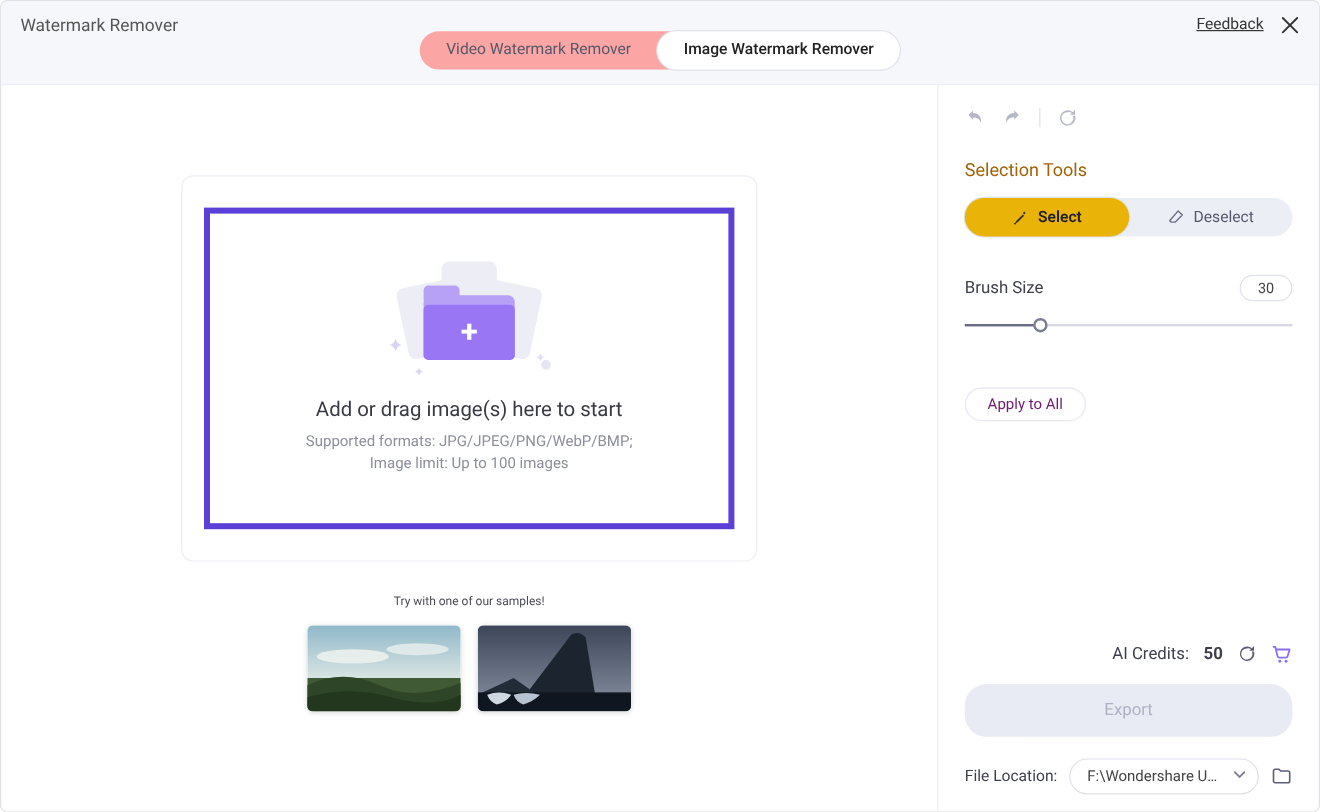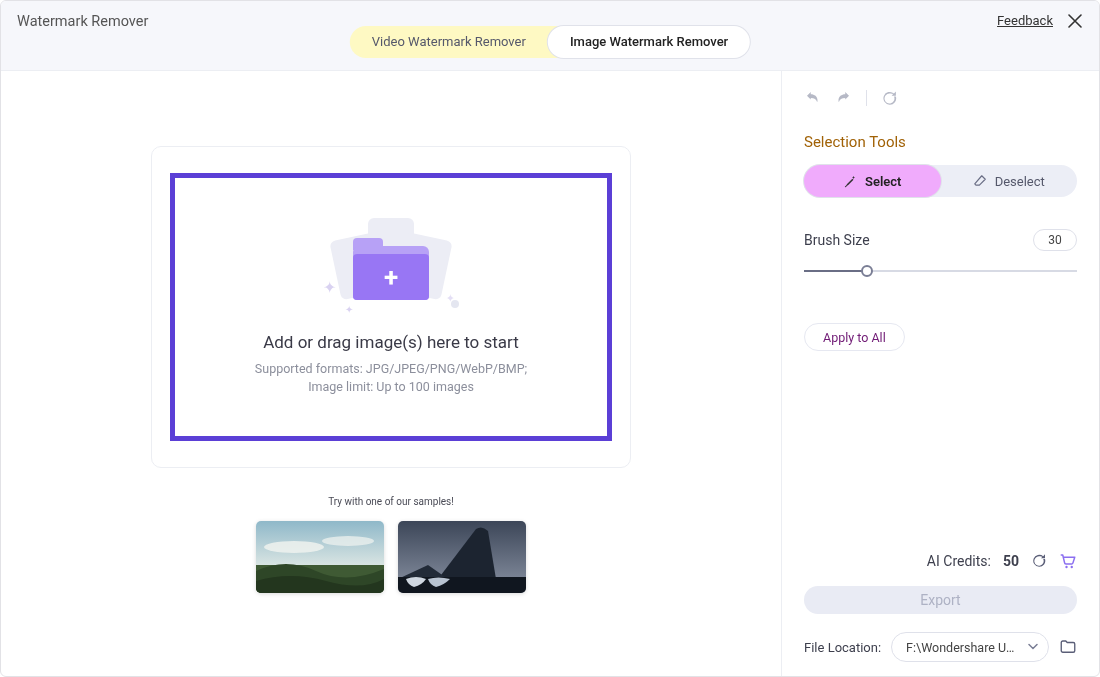--- a/index.html
+++ b/index.html
@@ -5,21 +5,21 @@
   * { box-sizing: border-box; margin: 0; padding: 0; font-family: -apple-system, BlinkMacSystemFont, "Segoe UI", Roboto, Arial, sans-serif; }
   html, body { width: 1100px; height: 677px; overflow: hidden; background: #fff; }
   body { border: 1px solid #e2e2e6; border-radius: 6px; }
 
   
   .header { height: 70px; background: #f6f7fb; border-bottom: 1px solid #eceef3; position: relative; }
   .app-title { position: absolute; left: 16px; top: 12px; font-size: 14.5px; color: #555; }
   .feedback-link { position: absolute; right: 46px; top: 12px; font-size: 13px; color: #333; text-decoration: underline; cursor: pointer; }
   .close-btn { position: absolute; right: 14px; top: 10px; width: 20px; height: 20px; cursor: pointer; color:#333; display:flex; align-items:center; justify-content:center; }
 
-  .tabs { position: absolute; left: 50%; bottom: 12px; transform: translateX(-50%); display: flex; background: #fef9c3; border-radius: 18px; height: 32px; }
+  .tabs { position: absolute; left: 50%; bottom: 12px; transform: translateX(-50%); display: flex; background: #fca5a5; border-radius: 18px; height: 32px; }
   .tab { padding: 0 22px; line-height: 32px; font-size: 13px; color: #55586b; border-radius: 18px; cursor: pointer; white-space: nowrap; }
   .tab.active { background: #fff; color: #222; box-shadow: 0 0 0 1px #e0e2ea; font-weight: 500; }
 
   
   .content { display: flex; height: calc(100% - 70px); }
   .left { flex: 1; position: relative; padding-top: 75px; }
   .right { width: 318px; border-left: 1px solid #eceef3; padding: 18px 22px 14px 22px; display:flex; flex-direction:column; }
 
   
   .drop-outer { width: 480px; margin: 0 auto; border: 1px solid #eceef3; border-radius: 10px; padding: 26px 18px; background:#fff; }
@@ -52,39 +52,39 @@
 
   
   .history-row { display:flex; align-items:center; gap:12px; color:#b6b9c6; }
   .hist-ico, .refresh-ico { cursor:pointer; display:flex; }
   .hist-sep { width:1px; height:16px; background:#dfe1ea; margin:0 2px; }
 
   .section-title { font-size:15px; color:#a16207; margin-top:26px; }
 
   .tool-toggle { display:flex; background:#eceef6; border-radius:18px; height:32px; margin-top:14px; }
   .tool-btn { flex:1; display:flex; align-items:center; justify-content:center; gap:8px; font-size:13px; color:#55586b; border-radius:18px; cursor:pointer; }
-  .tool-btn.active { background:#f0abfc; box-shadow:0 0 0 1px #e0e2ea; font-weight:600; color:#222;text-align:right; }
+  .tool-btn.active { background:#eab308; box-shadow:0 0 0 1px #e0e2ea; font-weight:600; color:#222;text-align:right; }
 
   .brush-row { display:flex; justify-content:space-between; align-items:center; margin-top:32px; }
   .brush-label { font-size:14px; color:#3d3f4d; }
   .brush-badge { min-width:44px; height:22px; border:1px solid #dfe1ea; border-radius:12px; font-size:12px; color:#444; display:flex; align-items:center; justify-content:center; padding:0 10px; }
   .slider-wrap { position:relative; height:20px; margin-top:10px; }
   .slider-track { position:absolute; left:0; right:0; top:9px; height:2px; background:#d7dae4; }
   .slider-fill  { position:absolute; left:0; width:23%; top:9px; height:2px; background:#6a6e85; }
   .slider-thumb { position:absolute; left:23%; top:4px; width:12px; height:12px; background:#fff; border:2px solid #7a7e95; border-radius:50%; transform:translateX(-50%); cursor:pointer; }
 
   .apply-pill { margin-top:42px; align-self:flex-start; height:28px; padding:0 18px; border:1px solid #e6e8f1; border-radius:16px; font-size:12.5px; color:#701a75; display:flex; align-items:center; cursor:not-allowed; }
 
   .right-bottom { margin-top:auto; }
   .credits-row { display:flex; align-items:center; justify-content:flex-end; gap:12px; font-size:14px; color:#3d3f4d; }
   .credits-val { font-weight:700; }
   .credits-refresh, .cart-ico { cursor:pointer; display:flex; color:#5a5e77; }
   .cart-ico { color:#8b6ff0; }
 
-  .export-btn { width:100%; height:28px; margin-top:16px; border-radius:18px; background:#e9ebf4; color:#aeb2c4; font-size:14px; display:flex; align-items:center; justify-content:center; cursor:not-allowed; }
+  .export-btn { width:100%; height:44px; margin-top:16px; border-radius:18px; background:#e9ebf4; color:#aeb2c4; font-size:14px; display:flex; align-items:center; justify-content:center; cursor:not-allowed; }
 
   .fileloc-row { display:flex; align-items:center; gap:10px; margin-top:18px; font-size:13px; color:#3d3f4d; }
   .fileloc-select { flex:1; height:30px; border:1px solid #dfe1ea; border-radius:16px; padding:0 28px 0 14px; font-size:12.5px; color:#444; position:relative; display:flex; align-items:center; cursor:pointer; min-width:0; }
   .fileloc-select span { white-space:nowrap; overflow:hidden; text-overflow:ellipsis; }
   .fileloc-caret { position:absolute; right:10px; top:50%; transform:translateY(-50%); color:#7a7e95; }
   .open-folder-ico { cursor:pointer; display:flex; color:#5a5e77; }
 </style>
 </head>
 <body>
 

